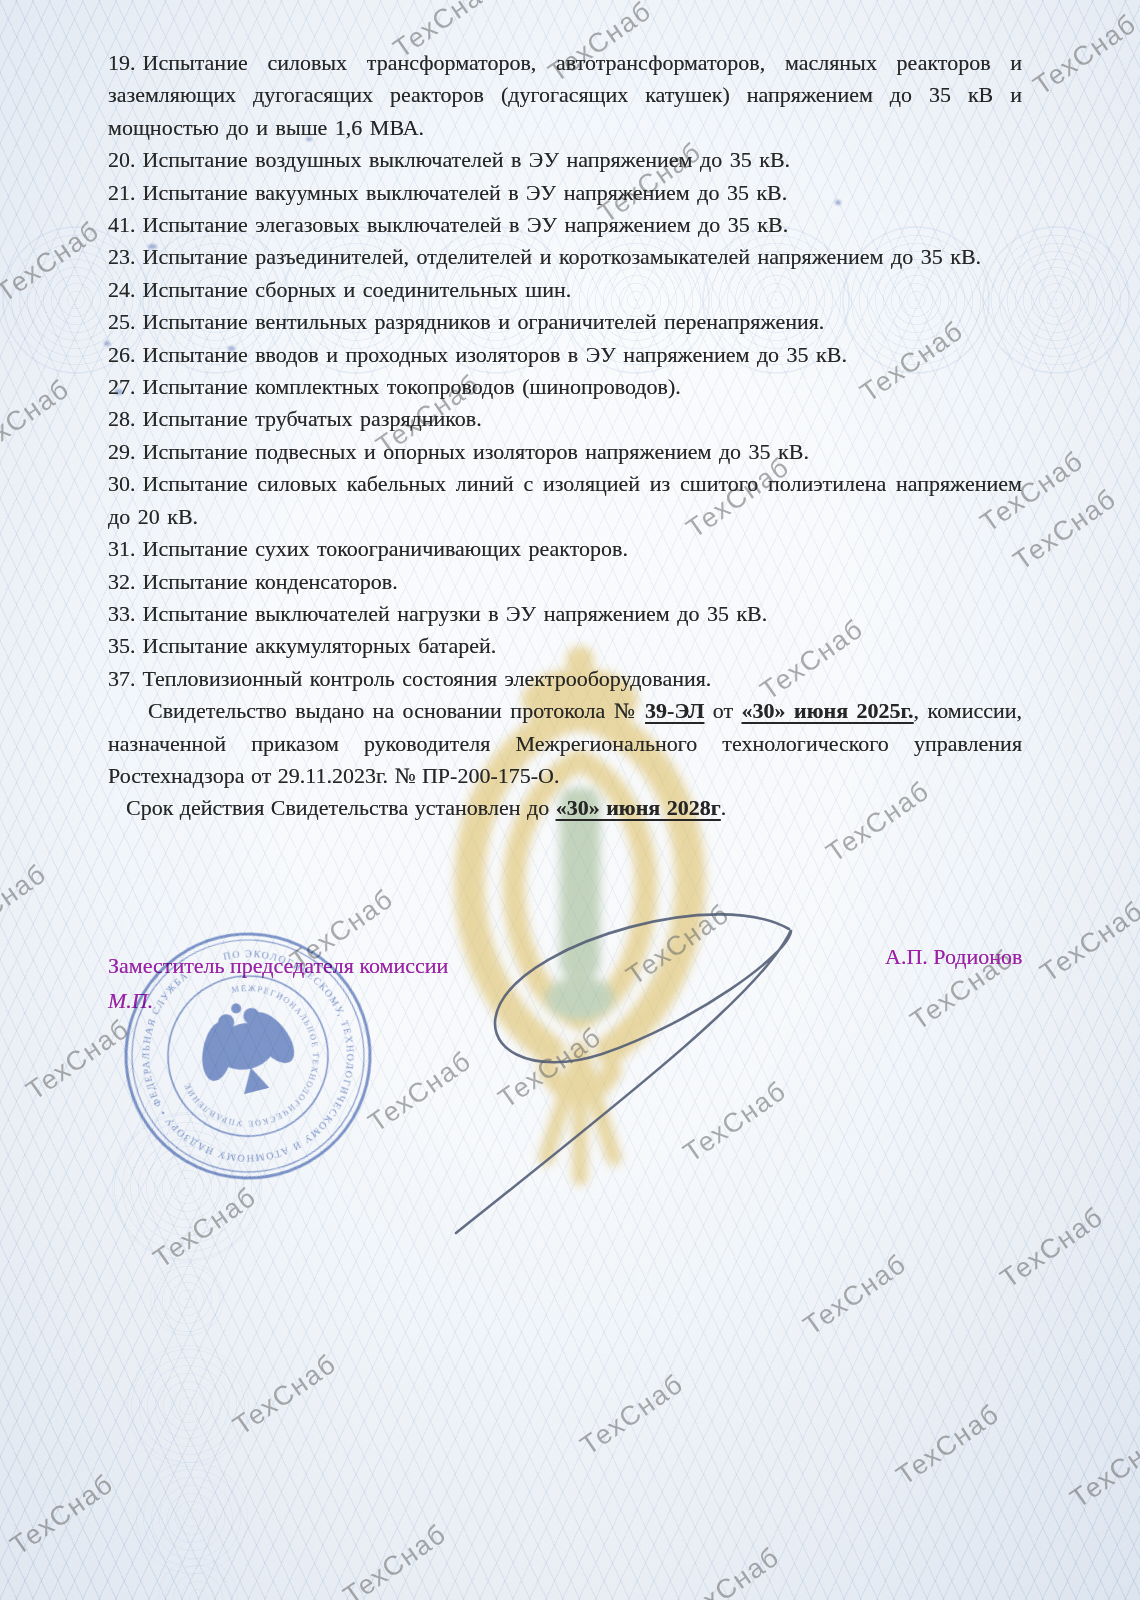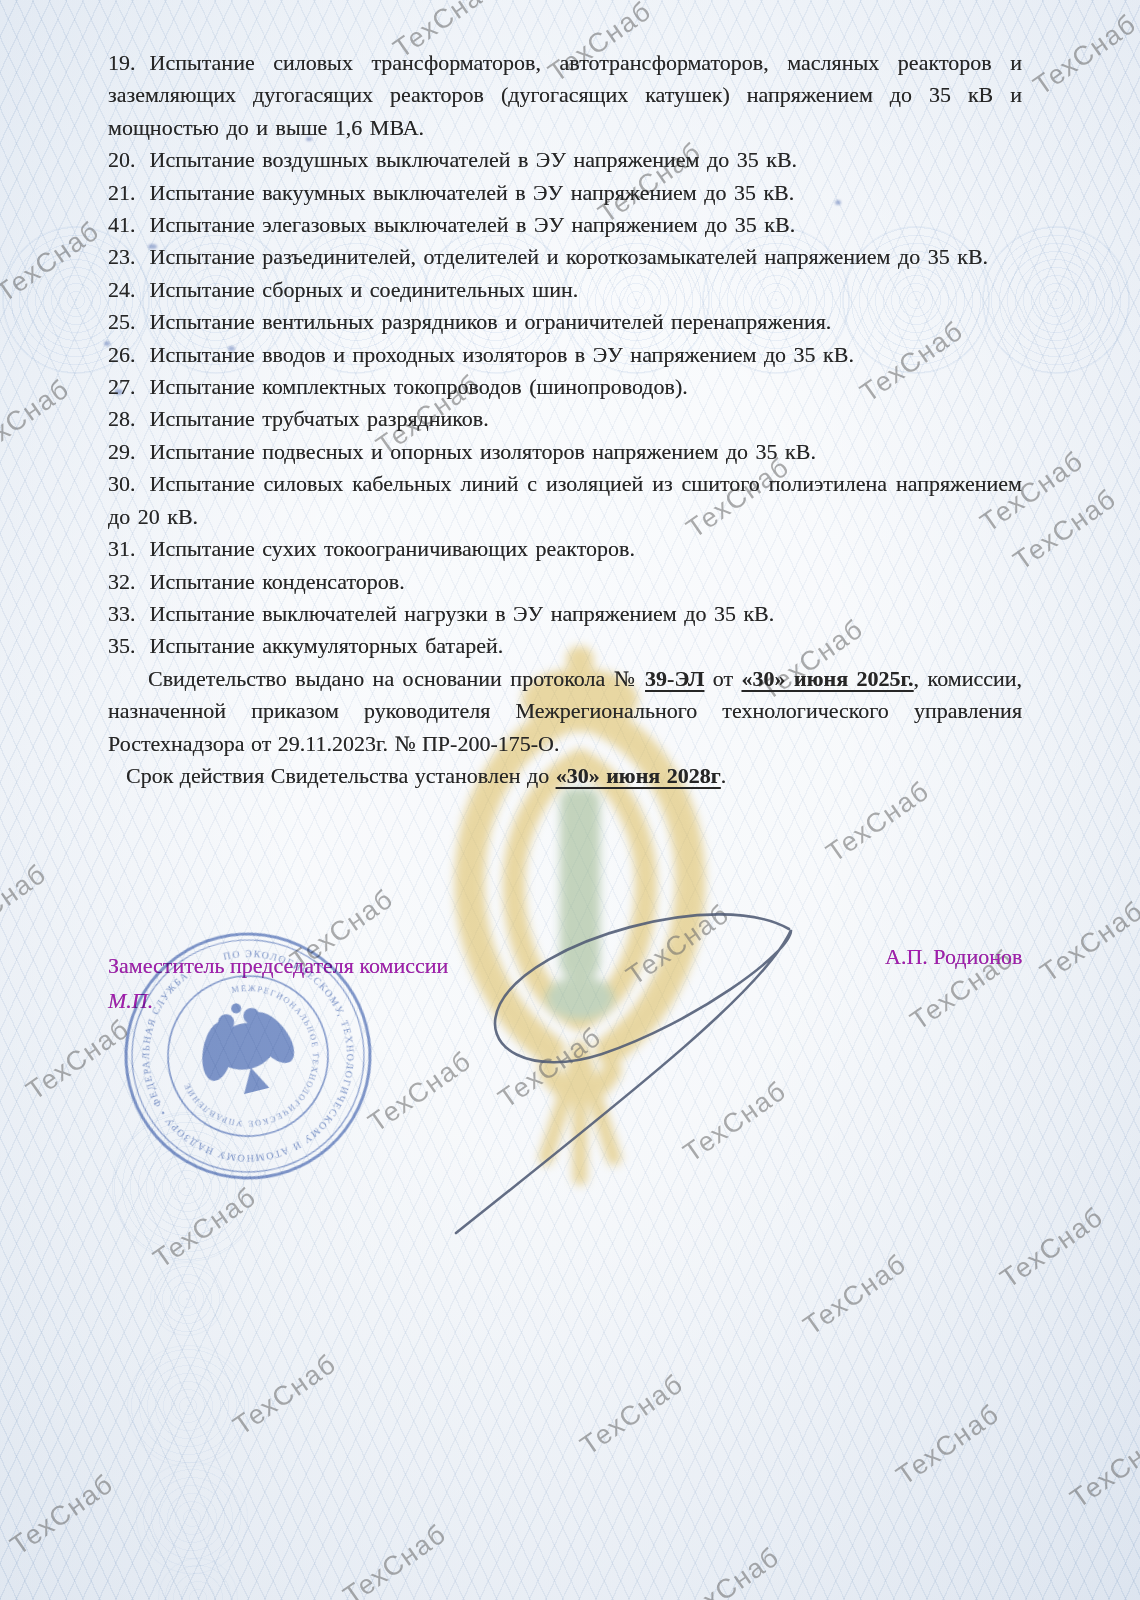--- a/index.html
+++ b/index.html
@@ -26,21 +26,21 @@
   .speck{position:absolute;border-radius:50%;background:rgba(70,100,170,.45);filter:blur(1px);z-index:3;}
   
   .gold-emblem{position:absolute;left:400px;top:618px;z-index:3;filter:blur(5px);opacity:.5;pointer-events:none;}
   .gold-stroke{stroke:var(--eagle-gold);fill:none;stroke-linecap:round;}
   .gold-fill{fill:var(--eagle-gold);}
   .green-fill{fill:var(--eagle-green);}
   
   .content{position:absolute;left:108px;top:47px;width:914px;z-index:5;
     font-size:22px;line-height:32.4px;color:#262626;text-shadow:0 0 .5px rgba(40,40,40,.5);}
   p.item{margin:0;text-align:justify;word-spacing:2px;}
-  p.item .num{margin-right:14px;}
+  p.item .num{margin-right:7px;}
   p.para{margin:0;text-align:justify;word-spacing:1px;}
   .para1{margin-top:17px;text-indent:40px;}
   .para2{margin-top:16px;text-indent:18px;}
   .bu{font-weight:bold;text-decoration:underline;text-decoration-thickness:2px;text-underline-offset:4px;}
   .sig-label{position:absolute;z-index:5;font-size:22px;color:#a21caf;text-shadow:0 0 .5px rgba(40,40,40,.5);white-space:nowrap;}
   #sig-position{left:108px;top:953px;}
   #sig-mp{left:108px;top:988px;font-style:italic;}
   #sig-name{left:885px;top:944px;}
   
   .stamp{position:absolute;left:116px;top:924px;width:264px;height:264px;z-index:6;
@@ -148,20 +148,21 @@
         <p class="item"><span class="num">25.</span><span>Испытание вентильных разрядников и ограничителей перенапряжения.</span></p>
         <p class="item"><span class="num">26.</span><span>Испытание вводов и проходных изоляторов в ЭУ напряжением до 35 кВ.</span></p>
         <p class="item"><span class="num">27.</span><span>Испытание комплектных токопроводов (шинопроводов).</span></p>
         <p class="item"><span class="num">28.</span><span>Испытание трубчатых разрядников.</span></p>
         <p class="item"><span class="num">29.</span><span>Испытание подвесных и опорных изоляторов напряжением до 35 кВ.</span></p>
         <p class="item"><span class="num">30.</span><span>Испытание силовых кабельных линий с изоляцией из сшитого полиэтилена напряжением до 20 кВ.</span></p>
         <p class="item"><span class="num">31.</span><span>Испытание сухих токоограничивающих реакторов.</span></p>
         <p class="item"><span class="num">32.</span><span>Испытание конденсаторов.</span></p>
         <p class="item"><span class="num">33.</span><span>Испытание выключателей нагрузки в ЭУ напряжением до 35 кВ.</span></p>
         <p class="item"><span class="num">35.</span><span>Испытание аккумуляторных батарей.</span></p>
+        <p class="item"><span class="num">37.</span><span>Тепловизионный контроль состояния электрооборудования.</span></p>
       </div>
 
     <p class="para para1"><span>Свидетельство выдано на основании протокола № </span><span class="bu">39-ЭЛ</span><span> от </span><span class="bu">«30» июня 2025г.</span><span>, комиссии, назначенной приказом руководителя Межрегионального технологического управления Ростехнадзора от 29.11.2023г. № ПР-200-175-О.</span></p>
 
     <p class="para para2"><span>Срок действия Свидетельства установлен до </span><span class="bu">«30» июня 2028г</span><span>.</span></p>
   </div>
 
   <div class="sig-label" id="sig-position">Заместитель председателя комиссии</div>
   <div class="sig-label" id="sig-mp">М.П.</div>
   <div class="sig-label" id="sig-name">А.П. Родионов</div>

